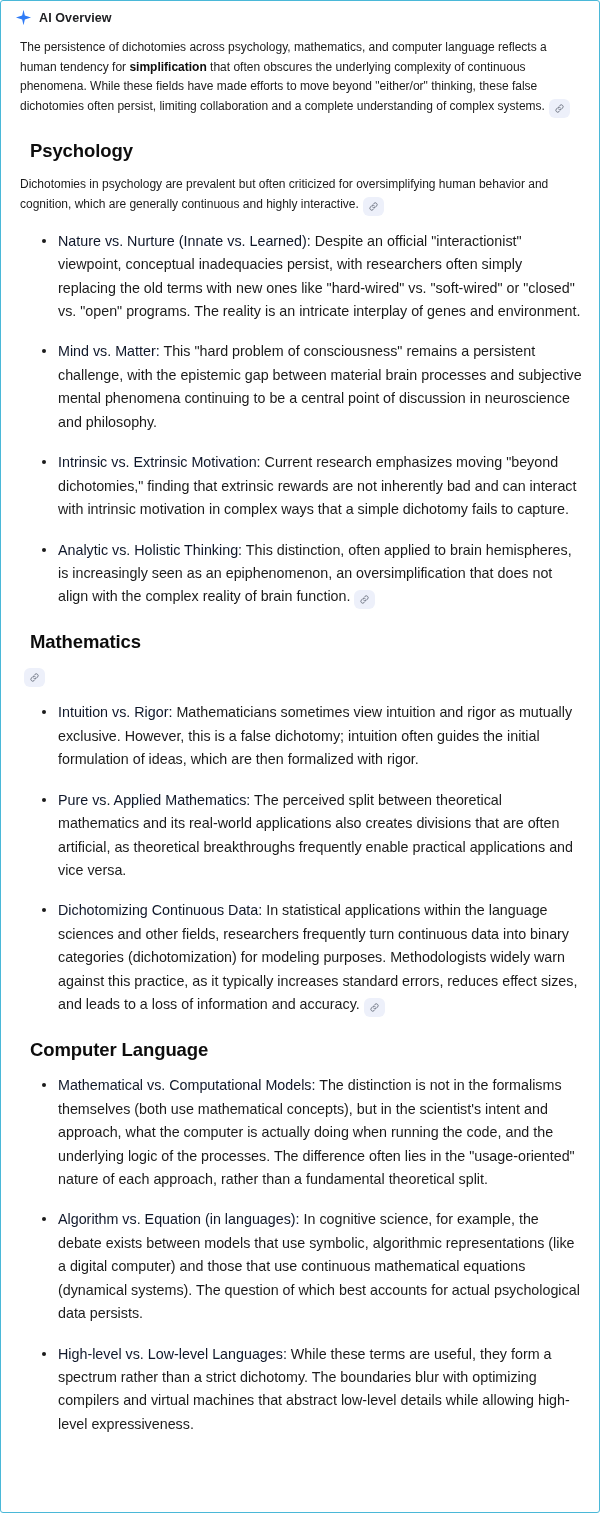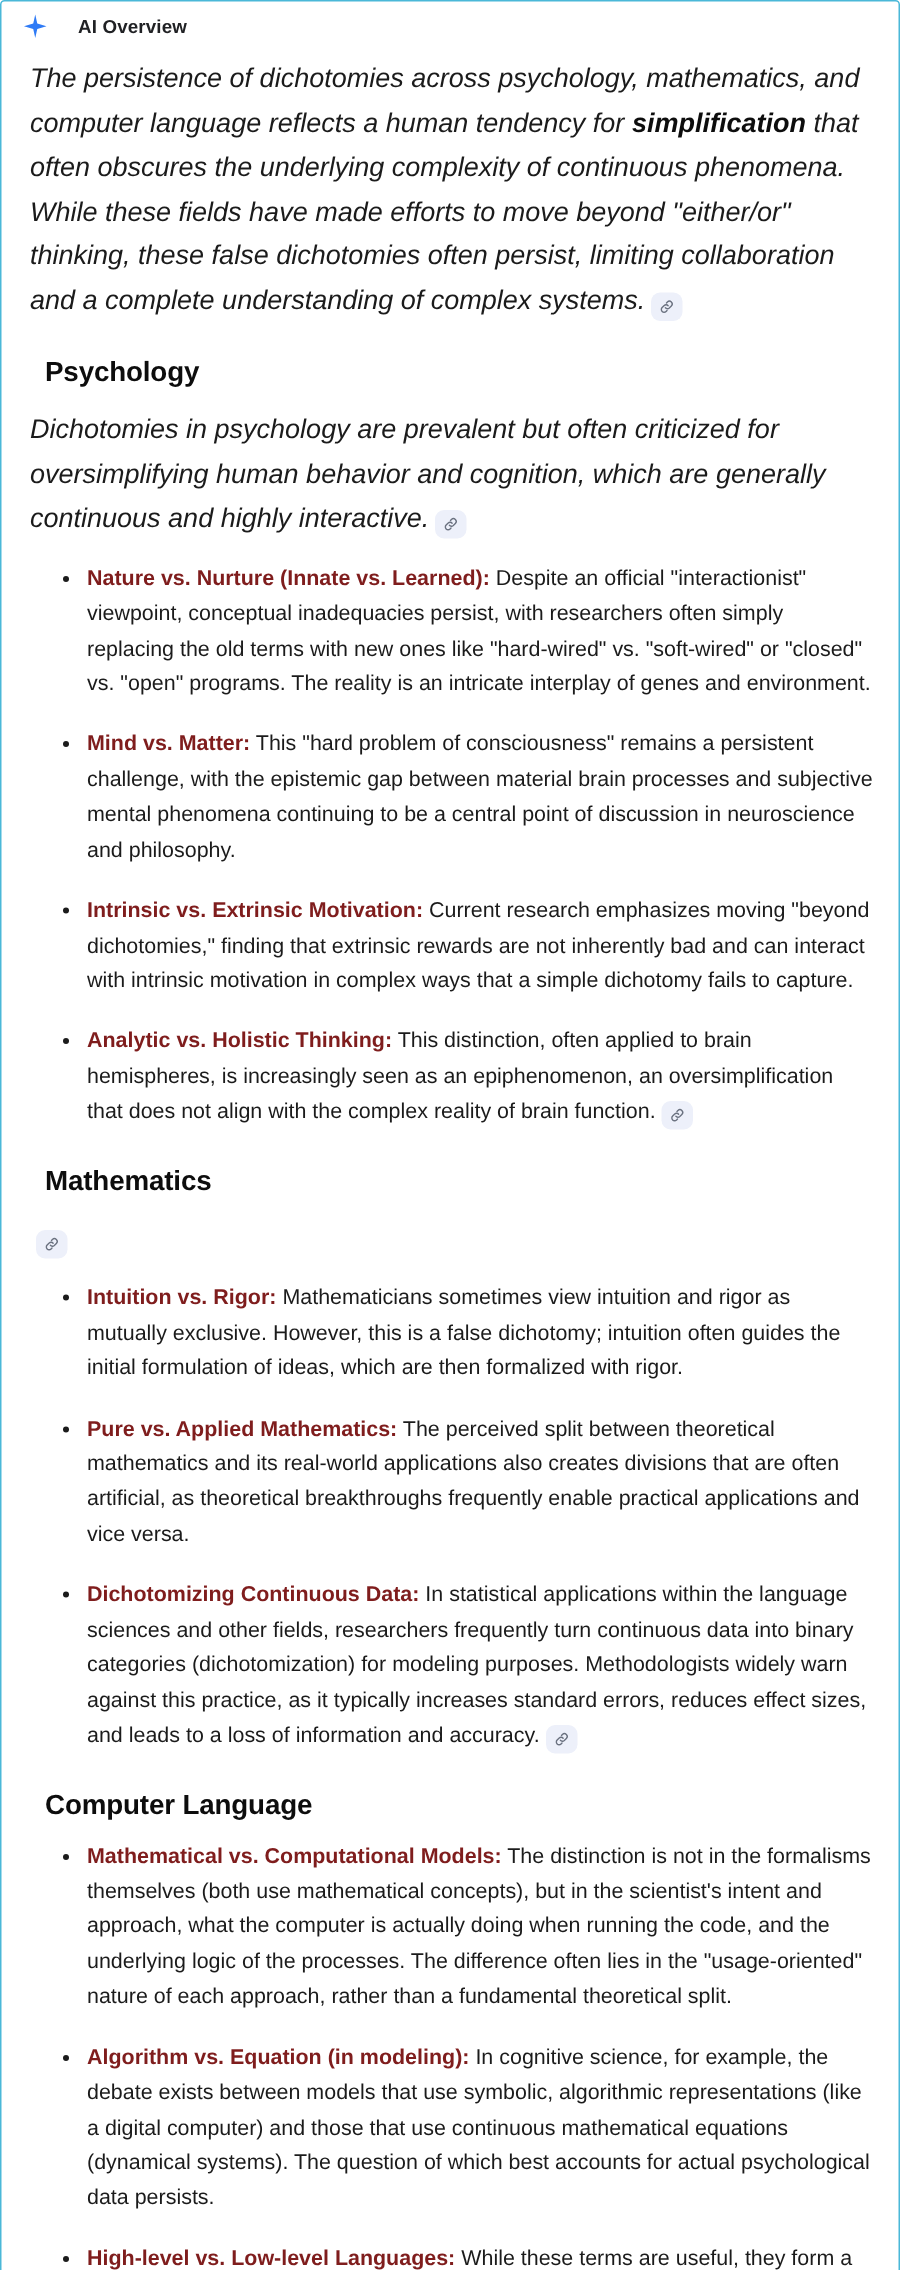--- a/index.html
+++ b/index.html
@@ -19,44 +19,43 @@
     background: #ffffff;
     border: 1.5px solid #4ab8d8;
     border-radius: 3px;
     padding: 0;
     position: relative;
     overflow: hidden;
   }
   .card-header {
     display: flex;
     align-items: center;
-    gap: 20px;
+    gap: 7px;
     padding: 8px 0 6px 14px;
   }
   .sparkle-icon {
     width: 17px;
     height: 17px;
     display: block;
     flex: 0 0 auto;
   }
   .header-title {
     font-size: 12.5px;
     font-weight: 600;
     color: #202124;
     letter-spacing: 0.1px;
   }
   .card-body {
     padding: 6px 17px 4px 19px;
   }
   p.para {
-    font-size: 18px;
+    font-size: 12px;
     line-height: 1.64;
     margin: 0 0 14px 0;
     color: #1b1b1b;
-    font-style: italic;
   }
   h2.section-heading {
     font-size: 18.5px;
     font-weight: bold;
     margin: 22px 0 13px 10px;
     color: #0d0d0d;
     letter-spacing: -0.1px;
   }
   ul.bullets {
     margin: 0 0 6px 0;
@@ -74,21 +73,21 @@
   ul.bullets > li::before {
     content: "";
     position: absolute;
     left: 0;
     top: 9px;
     width: 4px;
     height: 4px;
     border-radius: 50%;
     background: #1b1b1b;
   }
-  .lead { font-weight: bold; color: #7f1d1d; }
+  .lead { font-weight: normal; color: #0f172a; }
   .strong { font-weight: bold; color: #0d0d0d; }
   .cite-chip {
     display: inline-flex;
     align-items: center;
     justify-content: center;
     width: 21px;
     height: 19px;
     background: #edf0fa;
     border-radius: 6px;
     vertical-align: -4px;
@@ -164,20 +163,20 @@
                 <g fill="none" stroke="#6b7280" stroke-width="2" stroke-linecap="round">
                   <path d="M10 13.5a4 4 0 0 0 5.7.4l3-3a4 4 0 0 0-5.7-5.7l-1.4 1.4"></path>
                   <path d="M14 10.5a4 4 0 0 0-5.7-.4l-3 3a4 4 0 0 0 5.7 5.7l1.4-1.4"></path>
                 </g>
               </svg>
             </span></li>
         </ul>
         <h2 class="section-heading">Computer Language</h2>
         <ul class="bullets">
           <li><span class="lead">Mathematical vs. Computational Models:</span><span> The distinction is not in the formalisms themselves (both use mathematical concepts), but in the scientist's intent and approach, what the computer is actually doing when running the code, and the underlying logic of the processes. The difference often lies in the "usage-oriented" nature of each approach, rather than a fundamental theoretical split.</span></li>
-          <li><span class="lead">Algorithm vs. Equation (in modeling):</span><span> In cognitive science, for example, the debate exists between models that use symbolic, algorithmic representations (like a digital computer) and those that use continuous mathematical equations (dynamical systems). The question of which best accounts for actual psychological data persists.</span></li>
+          <li><span class="lead">Algorithm vs. Equation (in languages):</span><span> In cognitive science, for example, the debate exists between models that use symbolic, algorithmic representations (like a digital computer) and those that use continuous mathematical equations (dynamical systems). The question of which best accounts for actual psychological data persists.</span></li>
           <li><span class="lead">High-level vs. Low-level Languages:</span><span> While these terms are useful, they form a spectrum rather than a strict dichotomy. The boundaries blur with optimizing compilers and virtual machines that abstract low-level details while allowing high-level expressiveness.</span></li>
         </ul>
       </div>
 
   </div>
 
 </div>
 
 </body></html>

